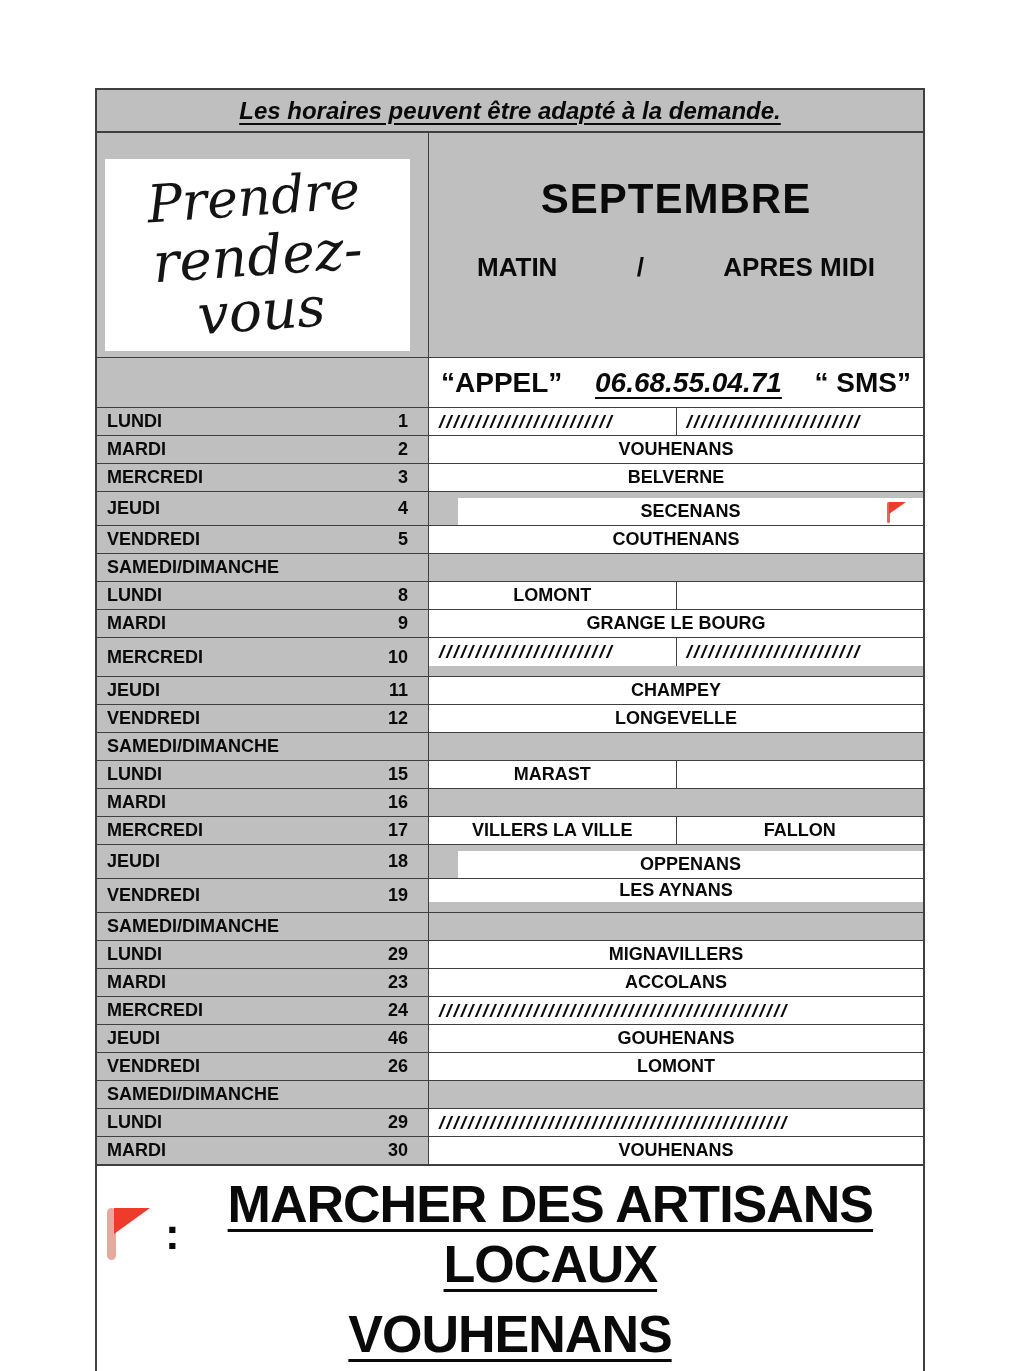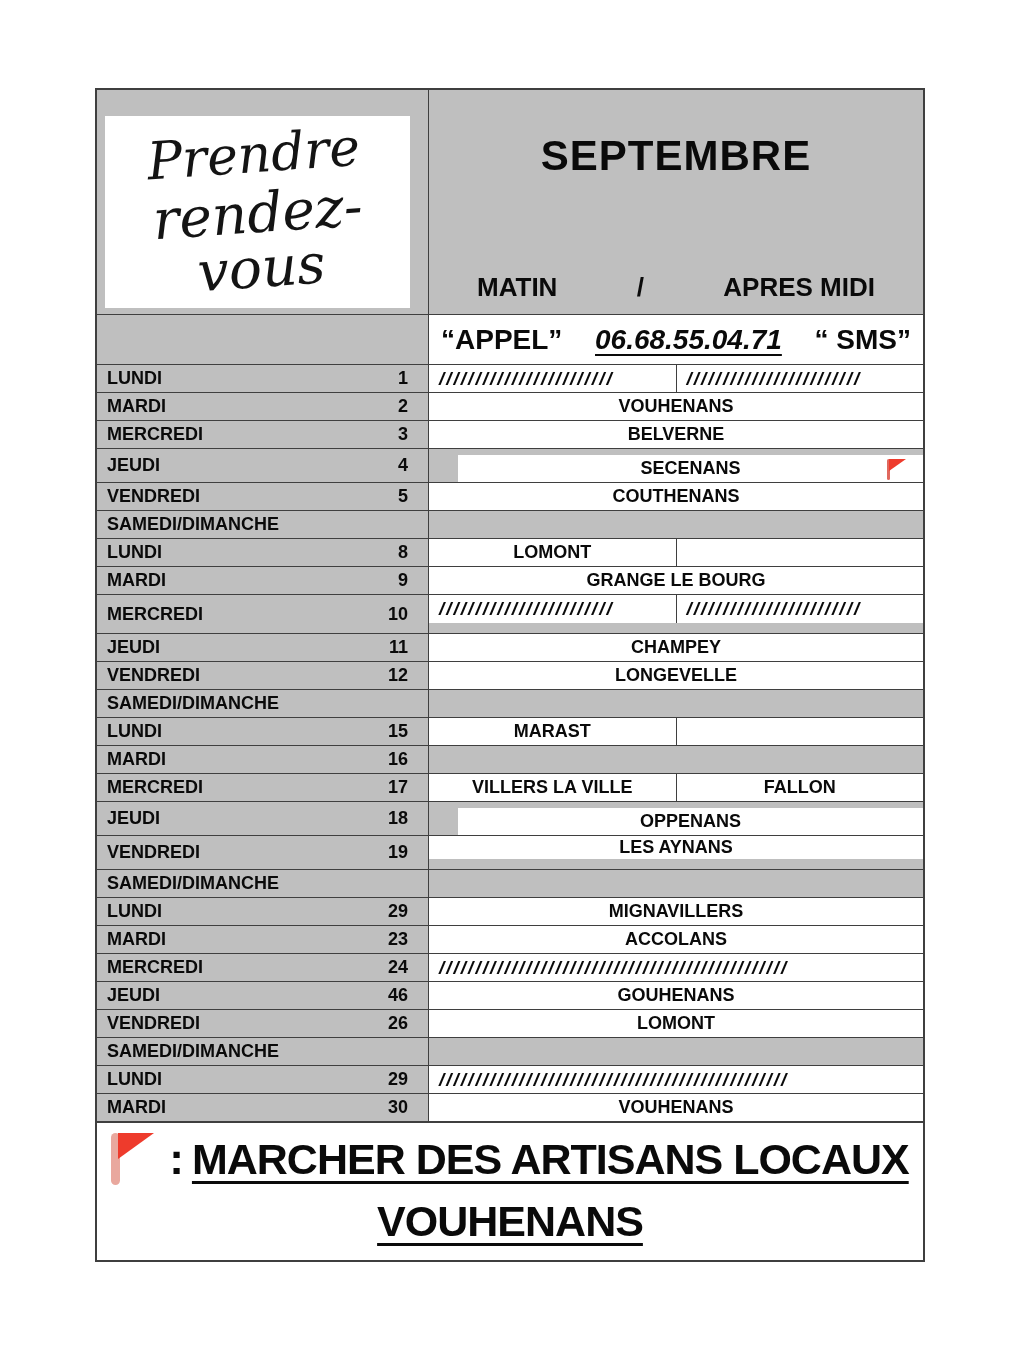--- a/index.html
+++ b/index.html
@@ -31,25 +31,25 @@
   .logo-box{
     position:absolute;left:8px;top:26px;width:305px;height:192px;background:var(--white);
     display:flex;flex-direction:column;align-items:center;justify-content:center;
   }
   .logo-script{
     font-family:"DejaVu Serif",serif;font-style:italic;
     transform:rotate(-4deg);text-align:center;line-height:1.0;color:#141414;
   }
   .logo-script .l1{font-size:52px;display:block;}
   .logo-script .l2{font-size:55px;display:block;margin-top:6px;}
-  .band-right{flex:1;display:flex;flex-direction:column;align-items:center;gap:40px;}
+  .band-right{flex:1;display:flex;flex-direction:column;align-items:center;}
   .month-title{font-size:42px;font-weight:bold;letter-spacing:1px;margin-top:42px;}
   .month-sub{
     width:100%;display:flex;justify-content:space-between;padding:0 48px;
-    margin-top:52px;font-size:26px;font-weight:bold;text-align:center;
+    margin-top:29px;font-size:26px;font-weight:bold;text-align:center;
   }
   
   .contact{display:flex;height:50px;border-bottom:1px solid var(--border);}
   .contact-left{width:332px;border-right:1px solid var(--border);}
   .contact-right{
     flex:1;background:var(--white);display:flex;align-items:center;
     justify-content:space-between;padding:0 12px;font-size:28px;font-weight:bold;
   }
   .contact-right .phone{
     font-style:italic;
@@ -93,30 +93,33 @@
     border-top:0 solid transparent;border-bottom:26px solid transparent;
   }
   
   .footer{
     background:var(--white);border-top:1px solid var(--border);
     padding:8px 10px 14px;text-align:center;
   }
   .footer-line1{display:flex;align-items:center;justify-content:center;gap:8px;}
   .footer-colon{font-size:44px;font-weight:bold;}
   .footer-text{
-    font-size:43px;font-weight:bold;letter-spacing:-1px;
+    font-size:52px;font-weight:bold;letter-spacing:-1px;
     text-decoration:underline;text-decoration-thickness:3px;text-underline-offset:7px;
   }
   .footer-line2{margin-top:10px;}
 </style>
 </head>
 <body>
 
 <div class="sheet">
 
+  <div class="notice">
+    <span>Les horaires peuvent être adapté à la demande.</span>
+  </div>
 
   <div class="band">
     <div class="band-left">
       <div class="logo-box">
         <div class="logo-script">
           <span class="l1">Prendre</span>
           <span class="l2">rendez-vous</span>
         </div>
       </div>
     </div>

